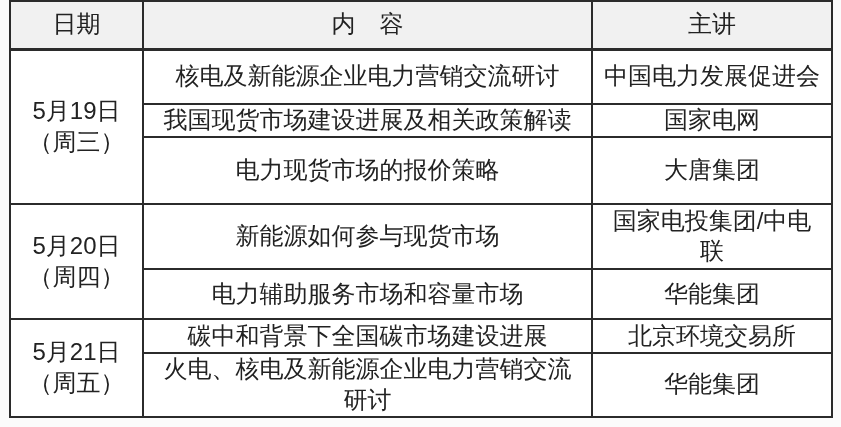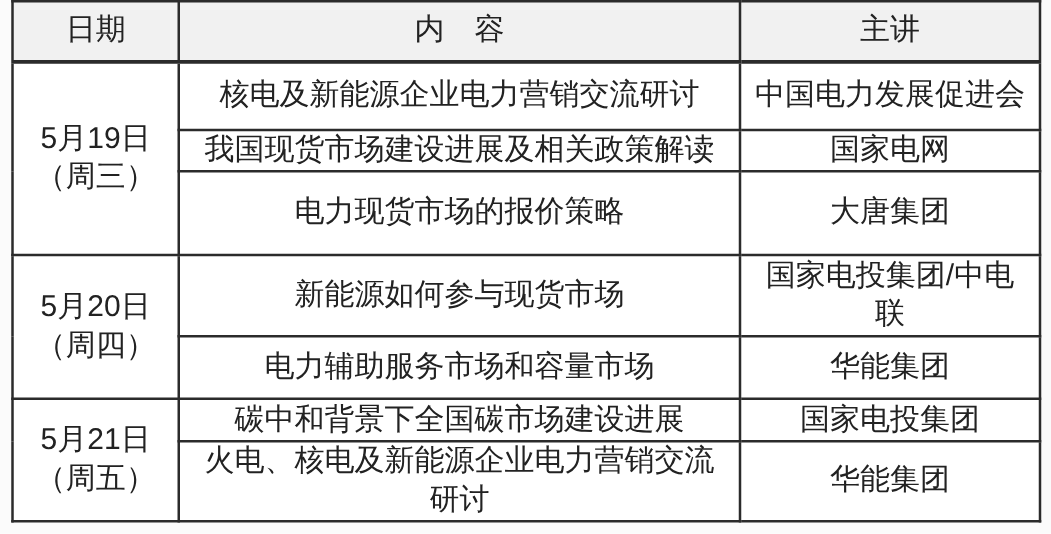--- a/index.html
+++ b/index.html
@@ -93,21 +93,21 @@
         <td class="speaker">国家电投集团/中电联</td>
       </tr>
       <tr class="r5">
         <td class="content">电力辅助服务市场和容量市场</td>
         <td class="speaker">华能集团</td>
       </tr>
       <tr class="r6">
         <td class="date" rowspan="2">5月21日
 （周五）</td>
         <td class="content">碳中和背景下全国碳市场建设进展</td>
-        <td class="speaker">国家电投集团</td>
+        <td class="speaker">北京环境交易所</td>
       </tr>
       <tr class="r7">
         <td class="content">火电、核电及新能源企业电力营销交流研讨</td>
         <td class="speaker">华能集团</td>
       </tr>
     </tbody>
   </table>
 </div>
 
 </body></html>

